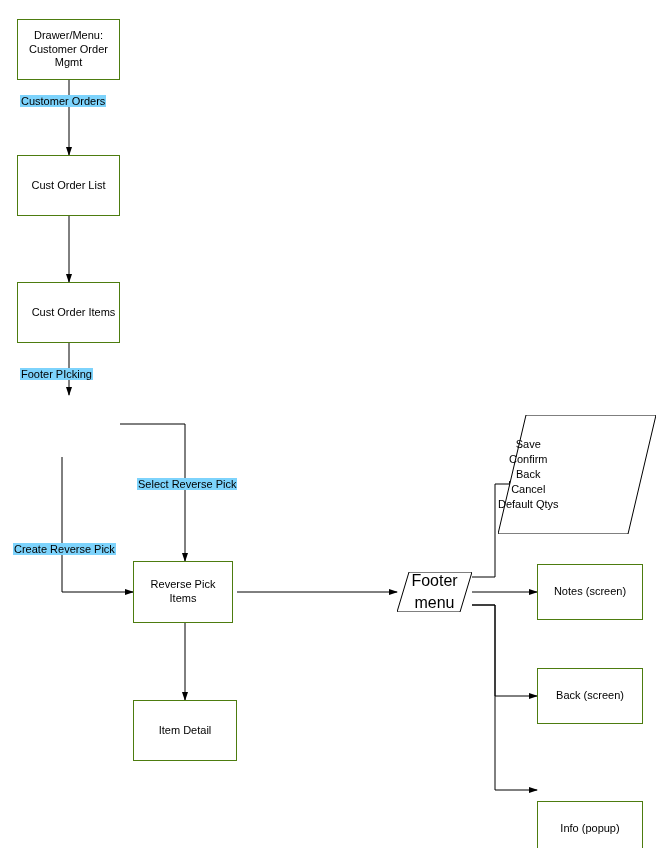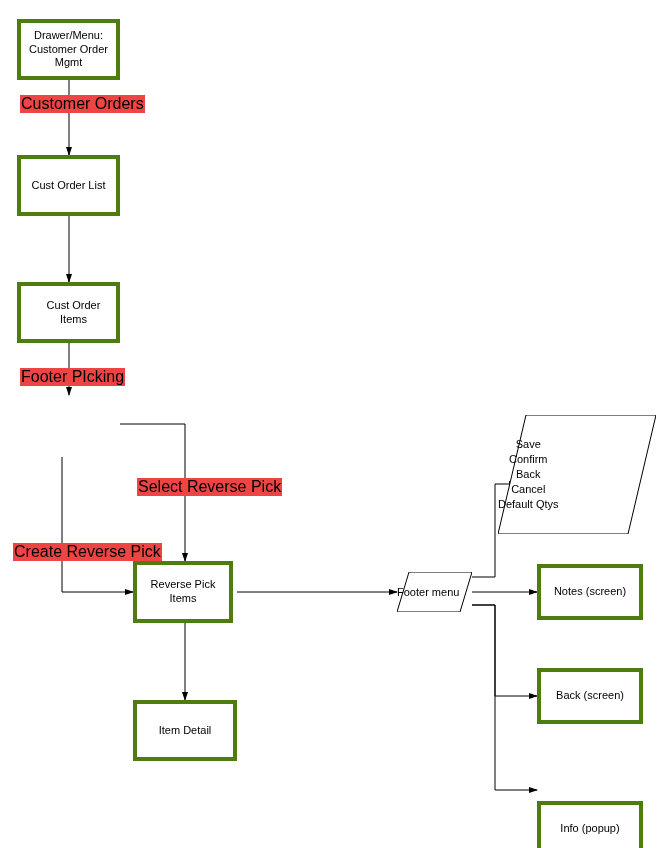--- a/index.html
+++ b/index.html
@@ -10,34 +10,34 @@
     font-size: 11px;
     color: #000;
   }
   .canvas {
     position: relative;
     width: 667px;
     height: 848px;
   }
   .box {
     position: absolute;
-    border: 4px solid #4d7c0f;
+    border: 1px solid #4d7c0f;
     background: #fff;
     display: flex;
     align-items: center;
     justify-content: center;
     text-align: center;
     padding: 2px;
     box-sizing: border-box;
     line-height: 1.25;
   }
   .label {
     position: absolute;
-    font-size: 16px;
-    background: #ef4444;
+    font-size: 11px;
+    background: #7dd3fc;
     padding: 0 1px;
     line-height: 1.1;
   }
   .shape {
     position: absolute;
   }
   .shape .inner {
     position: absolute;
     inset: 0;
     display: flex;
@@ -103,21 +103,21 @@
   <div class="box" style="left:133px; top:561px; width:100px; height:62px; white-space:pre-line;">Reverse Pick
 Items</div>
 
   <div class="box" style="left:133px; top:700px; width:104px; height:61px;">Item Detail</div>
 
   <div class="shape" style="left:397px; top:572px; width:75px; height:40px;">
     <svg width="75" height="40" viewBox="0 0 75 40" style="position:absolute; inset:0;">
       <polygon points="12,0 75,0 63,40 0,40" fill="#fff" stroke="#000" stroke-width="1"></polygon>
     </svg>
     <div class="inner">
-        <span style="font-size:11px;">Footer menu</span>
+        <span style="font-size:16px;">Footer menu</span>
       </div>
   </div>
 
   <div class="shape" style="left:498px; top:415px; width:158px; height:119px;">
     <svg width="158" height="119" viewBox="0 0 158 119" style="position:absolute; inset:0;">
       <polygon points="28,0 158,0 130,119 0,119" fill="#fff" stroke="#000" stroke-width="1"></polygon>
     </svg>
     <div class="inner">
         <span style="white-space:pre-line;">Save
 Confirm

